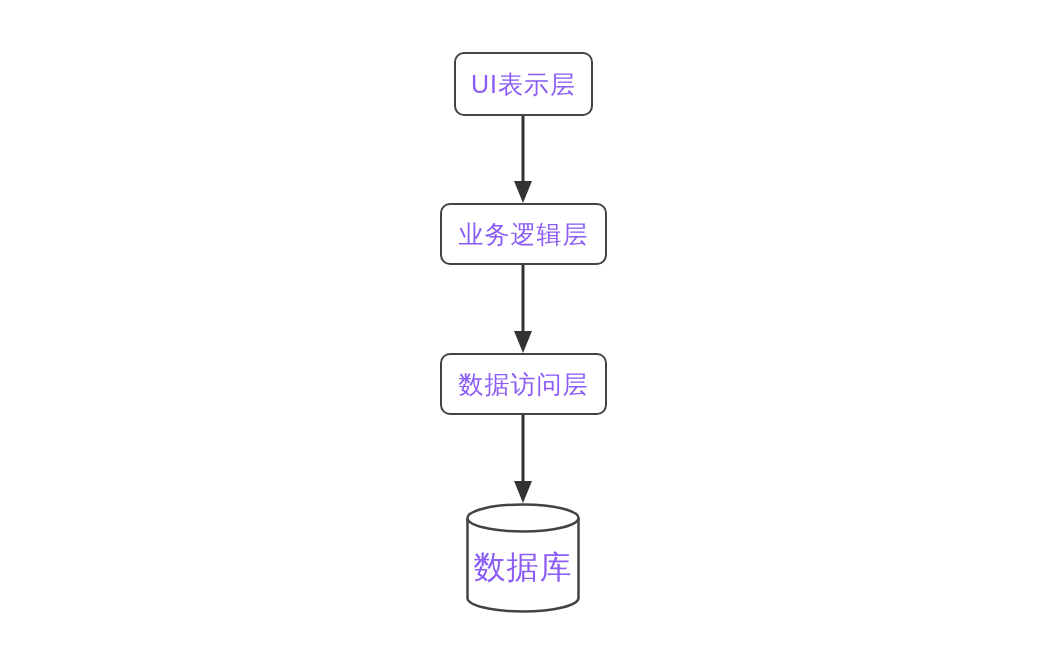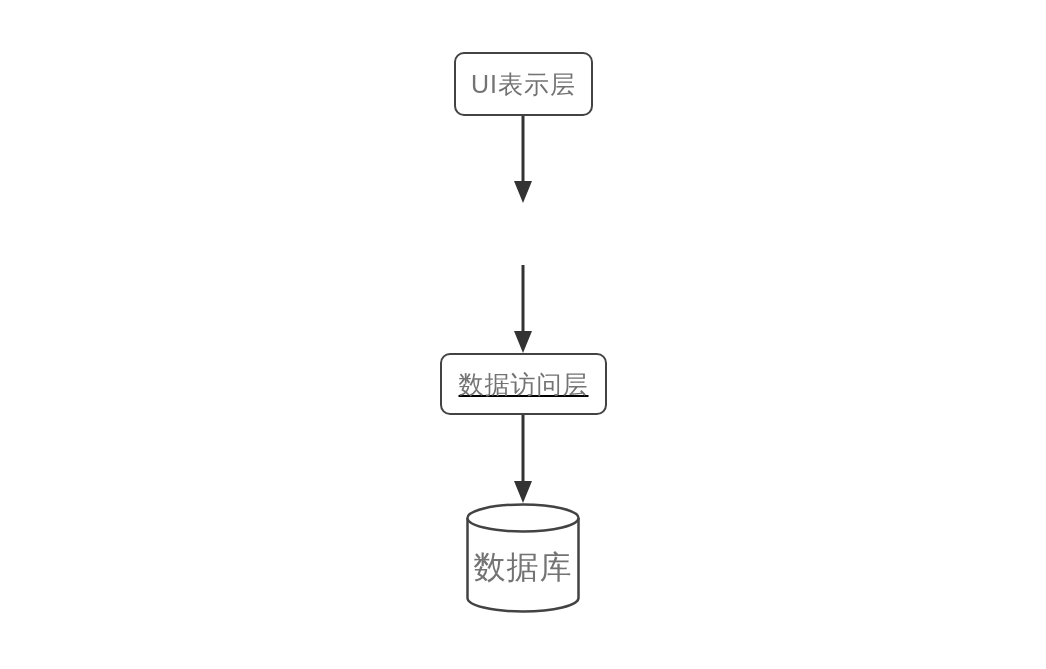--- a/index.html
+++ b/index.html
@@ -19,28 +19,28 @@
     position: absolute;
     box-sizing: border-box;
     background: #ffffff;
     border: 2px solid #434343;
     border-radius: 10px;
     display: flex;
     align-items: center;
     justify-content: center;
   }
   .node-label {
-    color: #737373;
+    color: #8b5cf6;
     font-size: 25px;
     letter-spacing: 1px;
     white-space: nowrap;
   }
   #node-ui        { left: 454px; top: 52px;  width: 139px; height: 64px; }
   #node-business  { left: 440px; top: 203px; width: 167px; height: 62px; }
-  #node-dataacc   { left: 440px; top: 353px; width: 167px; height: 62px; text-decoration: underline; }
+  #node-dataacc   { left: 440px; top: 353px; width: 167px; height: 62px; }
 
   .arrow {
     position: absolute;
     left: 512px;
     width: 22px;
   }
   #arrow-1 { top: 116px; height: 87px; }
   #arrow-2 { top: 265px; height: 88px; }
   #arrow-3 { top: 415px; height: 88px; }
 
@@ -72,20 +72,23 @@
 
   <div class="node-box" id="node-ui">
     <span class="node-label">UI表示层</span>
   </div>
 
   <svg class="arrow" id="arrow-1" viewBox="0 0 22 87" aria-hidden="true">
     <line x1="11" y1="0" x2="11" y2="67" stroke="#333333" stroke-width="3"></line>
     <polygon points="2,65 20,65 11,87" fill="#333333"></polygon>
   </svg>
 
+  <div class="node-box" id="node-business">
+    <span class="node-label">业务逻辑层</span>
+  </div>
 
   <svg class="arrow" id="arrow-2" viewBox="0 0 22 88" aria-hidden="true">
     <line x1="11" y1="0" x2="11" y2="68" stroke="#333333" stroke-width="3"></line>
     <polygon points="2,66 20,66 11,88" fill="#333333"></polygon>
   </svg>
 
   <div class="node-box" id="node-dataacc">
     <span class="node-label">数据访问层</span>
   </div>
 

